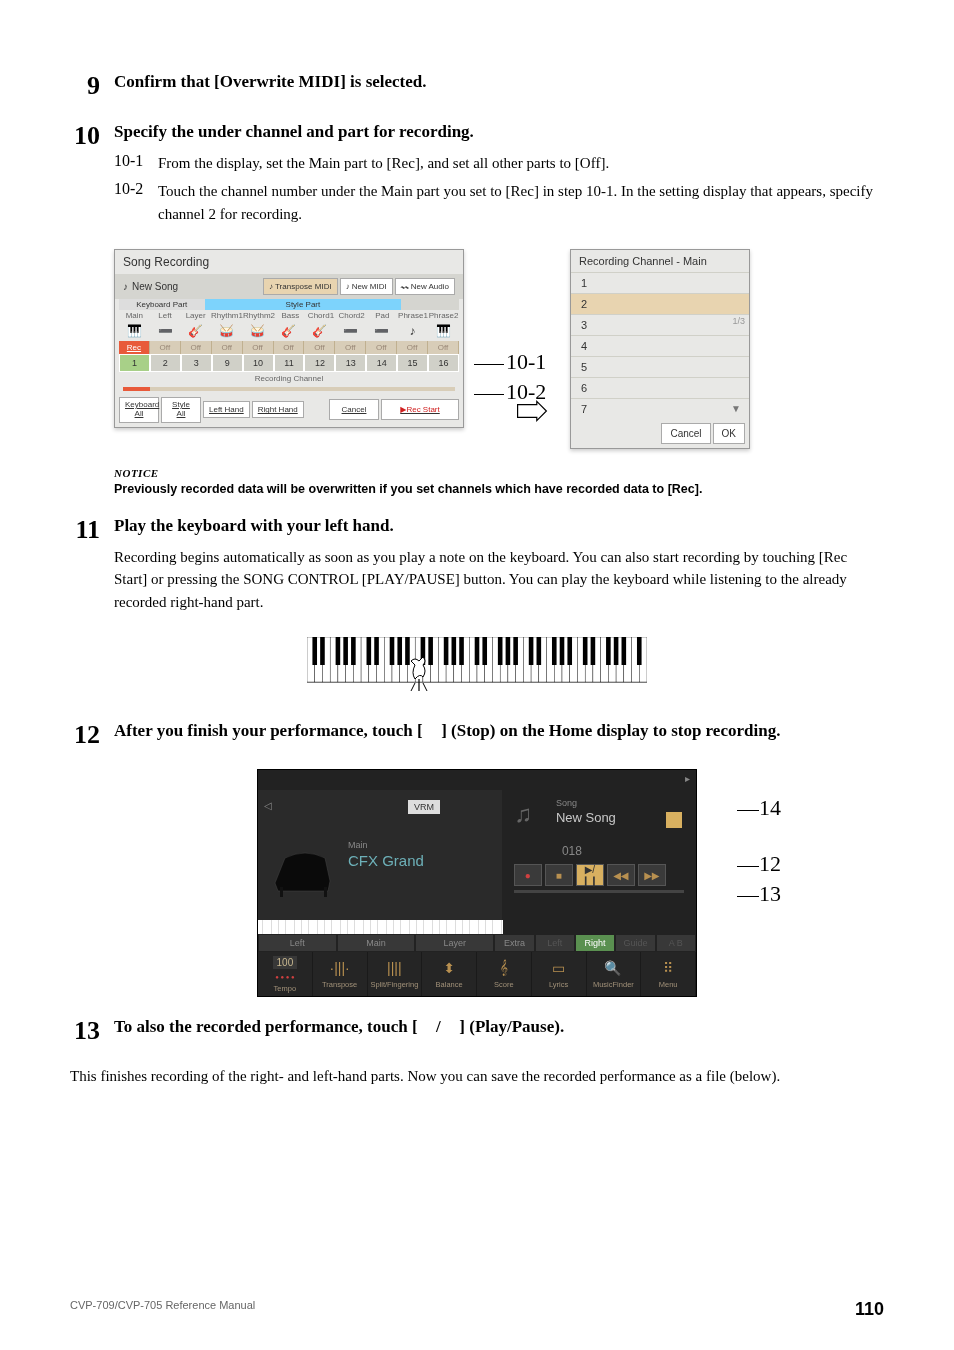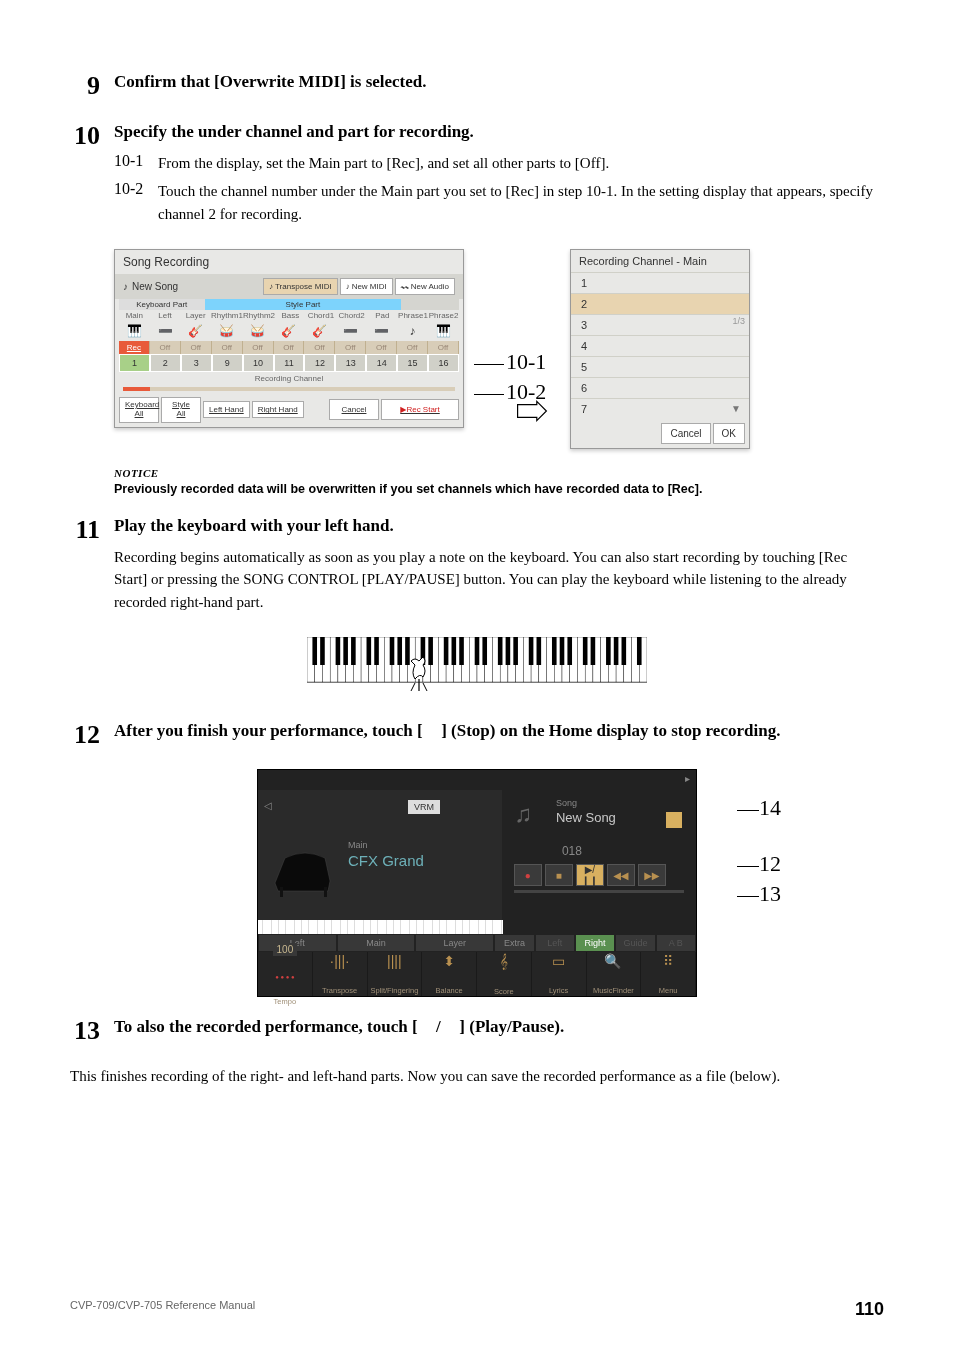--- a/index.html
+++ b/index.html
@@ -166,21 +166,21 @@
     .home-tbtn.rec { color: #d04040; }
     .home-tbtn.play { background: #d8b060; color: #333; }
     .home-prog { position: absolute; left: 12px; top: 100px; width: 170px; height: 3px; background: #444; }
     .home-prog-fill { width: 0%; height: 100%; background: #888; }
     .home-kbd-strip { height: 14px; background: repeating-linear-gradient(to right, #fff 0 2px, #ddd 2px 2.3px); width: 245px; position: relative; }
     .home-tabs-row { display: flex; height: 18px; }
     .home-tab { flex: 1; background: #383838; border: 1px solid #222; color: #888; font-size: 9px; display:flex; align-items:center; justify-content:center; }
     .home-tab.right { background: #5a9050; color: #fff; }
     .home-tab.dim { color: #555; }
     .home-bottom { display: flex; height: 44px; background: #252525; }
-    .home-bitem { flex: 1; display: flex; flex-direction: column; align-items: center; justify-content: center; color: #a09078; font-size: 8px; gap: 17px; border-right: 1px solid #1a1a1a; }
+    .home-bitem { flex: 1; display: flex; flex-direction: column; align-items: center; justify-content: center; color: #a09078; font-size: 8px; gap: 4px; border-right: 1px solid #1a1a1a; }
     .home-bitem .bicon { font-size: 14px; color: #b89050; }
     .home-bitem .blabel { font-size: 7.5px; }
     .home-tempo-num { background: #383838; padding: 1px 4px; font-size: 10px; margin-bottom: 1px; color: #c8b890; }
 
     .home-callouts { position: absolute; right: -40px; top: 26px; font-family: Georgia, serif; font-size: 22px; }
     .home-callouts > div { position: absolute; white-space: nowrap; }
     .home-callouts .cl { border-top: 1px solid #000; display: inline-block; width: 22px; vertical-align: middle; }
 
     .footer { position: absolute; bottom: 30px; left: 70px; right: 70px; display: flex; justify-content: space-between; font-family: Arial, sans-serif; font-size: 11px; color: #666; }
     .footer .pg { font-size: 18px; font-weight: bold; color: #000; }

